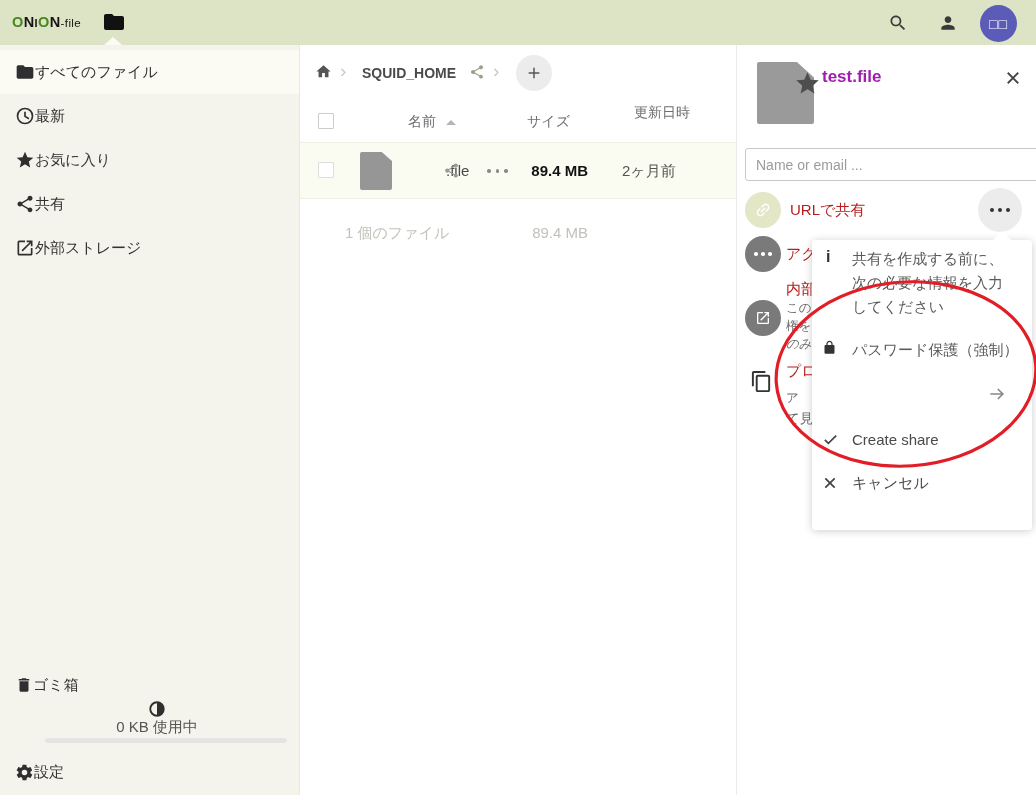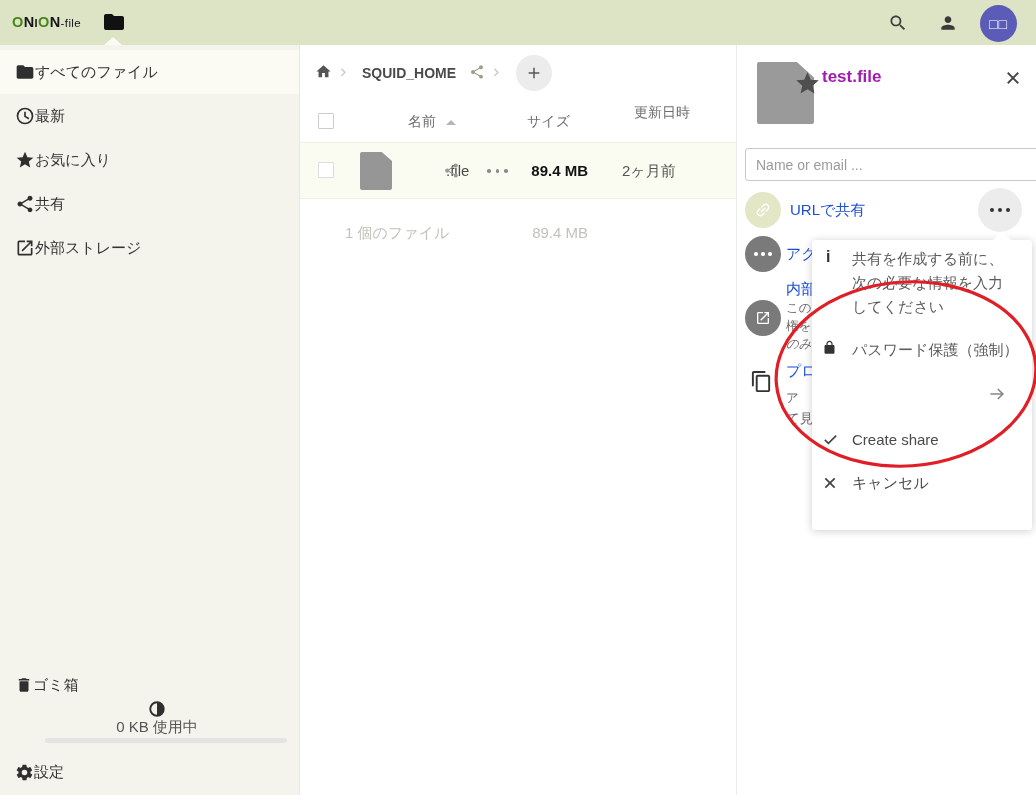--- a/index.html
+++ b/index.html
@@ -42,21 +42,21 @@
 
   
   .panel-bg{left:737px;top:45px;width:299px;height:750px;background:#fff;}
   .thumb{left:757px;top:62px;width:57px;height:62px;background:#9a9a9a;border-radius:2px;clip-path:polygon(0 0,70% 0,100% 25%,100% 100%,0 100%);}
   .ptitle{left:822px;top:67px;font-size:17px;font-weight:700;color:#a21caf;}
   .tinput{box-sizing:border-box;border:1px solid #c9c9c9;border-radius:3px;font-size:14px;color:#333;padding:0 10px;font-family:inherit;outline:none;background:#fff;}
   .tinput::placeholder{color:#9b9b9b;}
   .circle36{width:36px;height:36px;border-radius:50%;display:flex;align-items:center;justify-content:center;}
   .olive{background:#e3e7c6;}
   .gray{background:#7a7a7a;}
-  .rowlabel{font-size:15px;color:#1d4ed8;}
+  .rowlabel{font-size:15px;color:#b91c1c;}
   .smalldesc{font-size:12.5px;color:#6a6a6a;}
   .dotsbtn{left:978px;top:188px;width:44px;height:44px;border-radius:50%;background:#ececec;display:flex;align-items:center;justify-content:center;gap:4px;}
   .dotsbtn i{width:4px;height:4px;border-radius:50%;background:#333;}
   .wdots{display:flex;gap:3.5px;}
   .wdots i{width:3.5px;height:3.5px;border-radius:50%;background:#fff;}
 
   
   .menu{left:812px;top:240px;width:220px;height:290px;background:#fff;border-radius:3px;box-shadow:0 1px 8px rgba(0,0,0,.2);z-index:10;}
   .menu-pointer{left:992px;top:231px;width:0;height:0;border-left:10px solid transparent;border-right:10px solid transparent;border-bottom:10px solid #fff;z-index:11;}
   .mtext{font-size:15px;color:#5a5a5a;}

